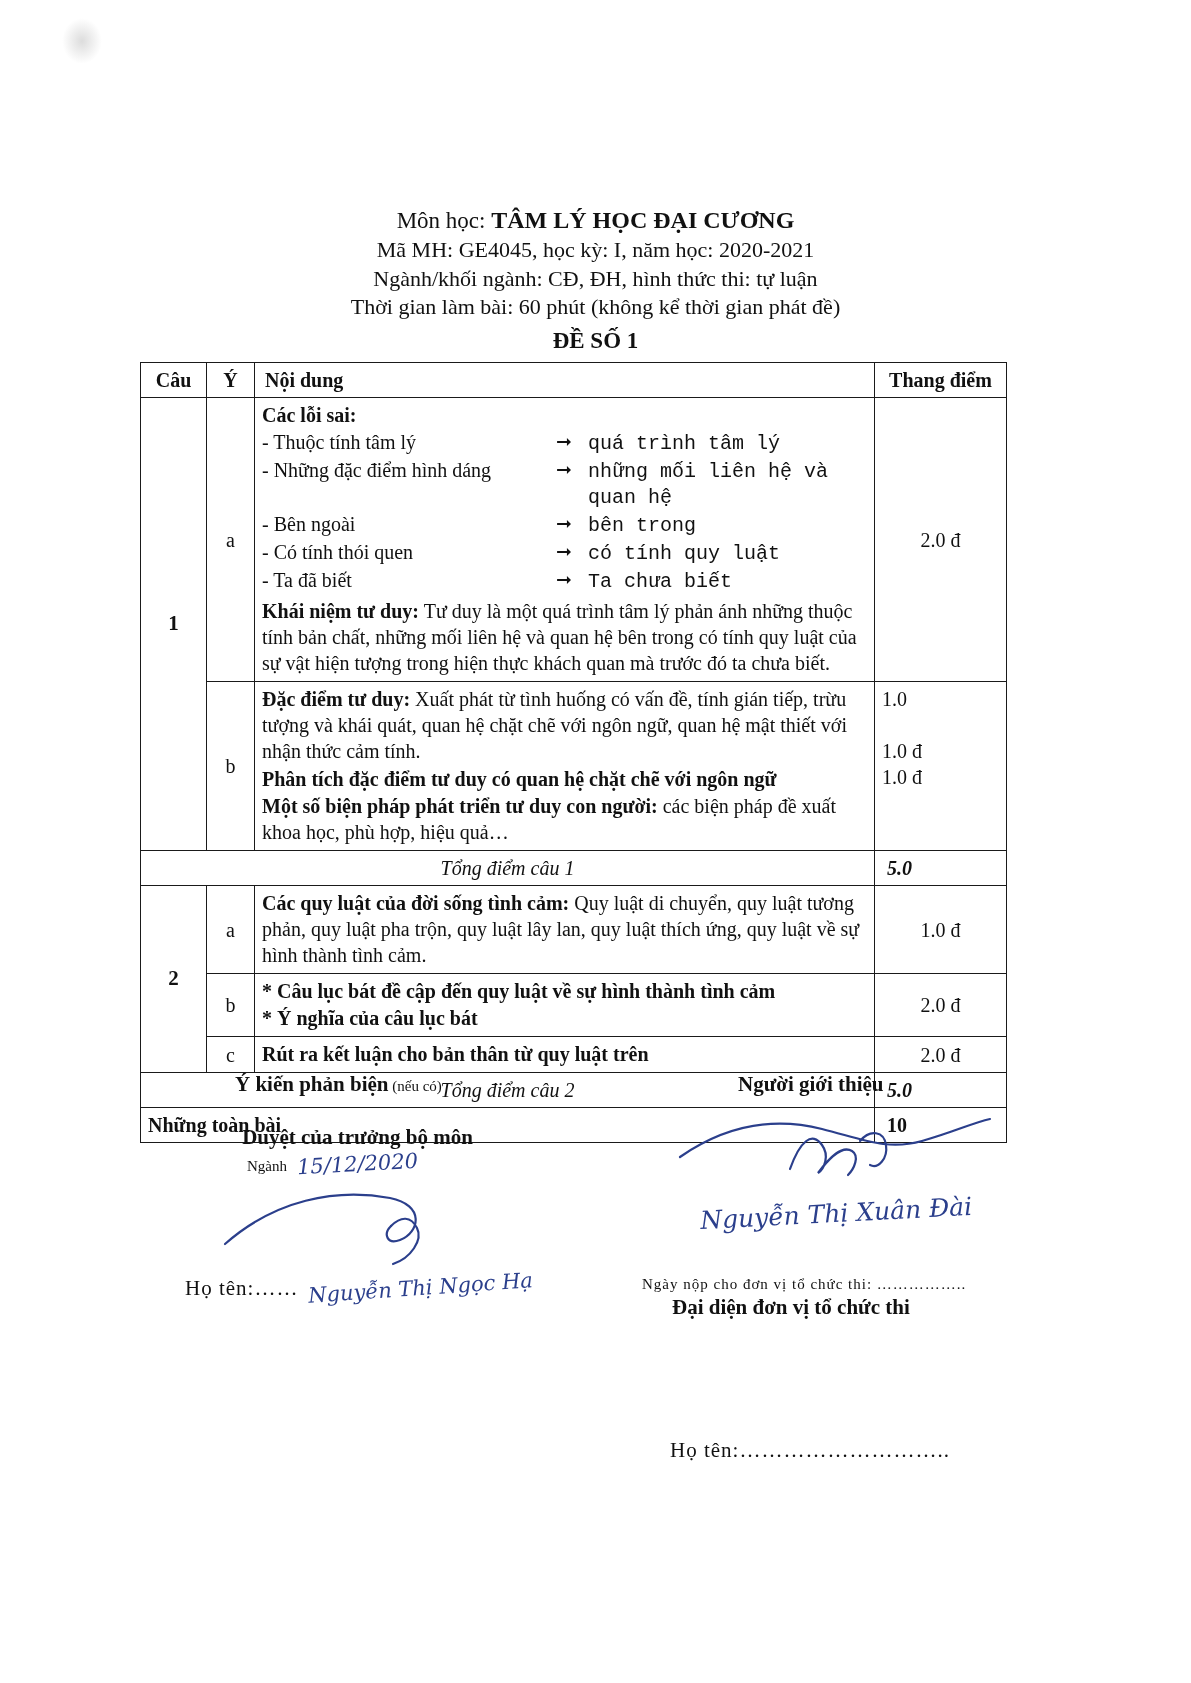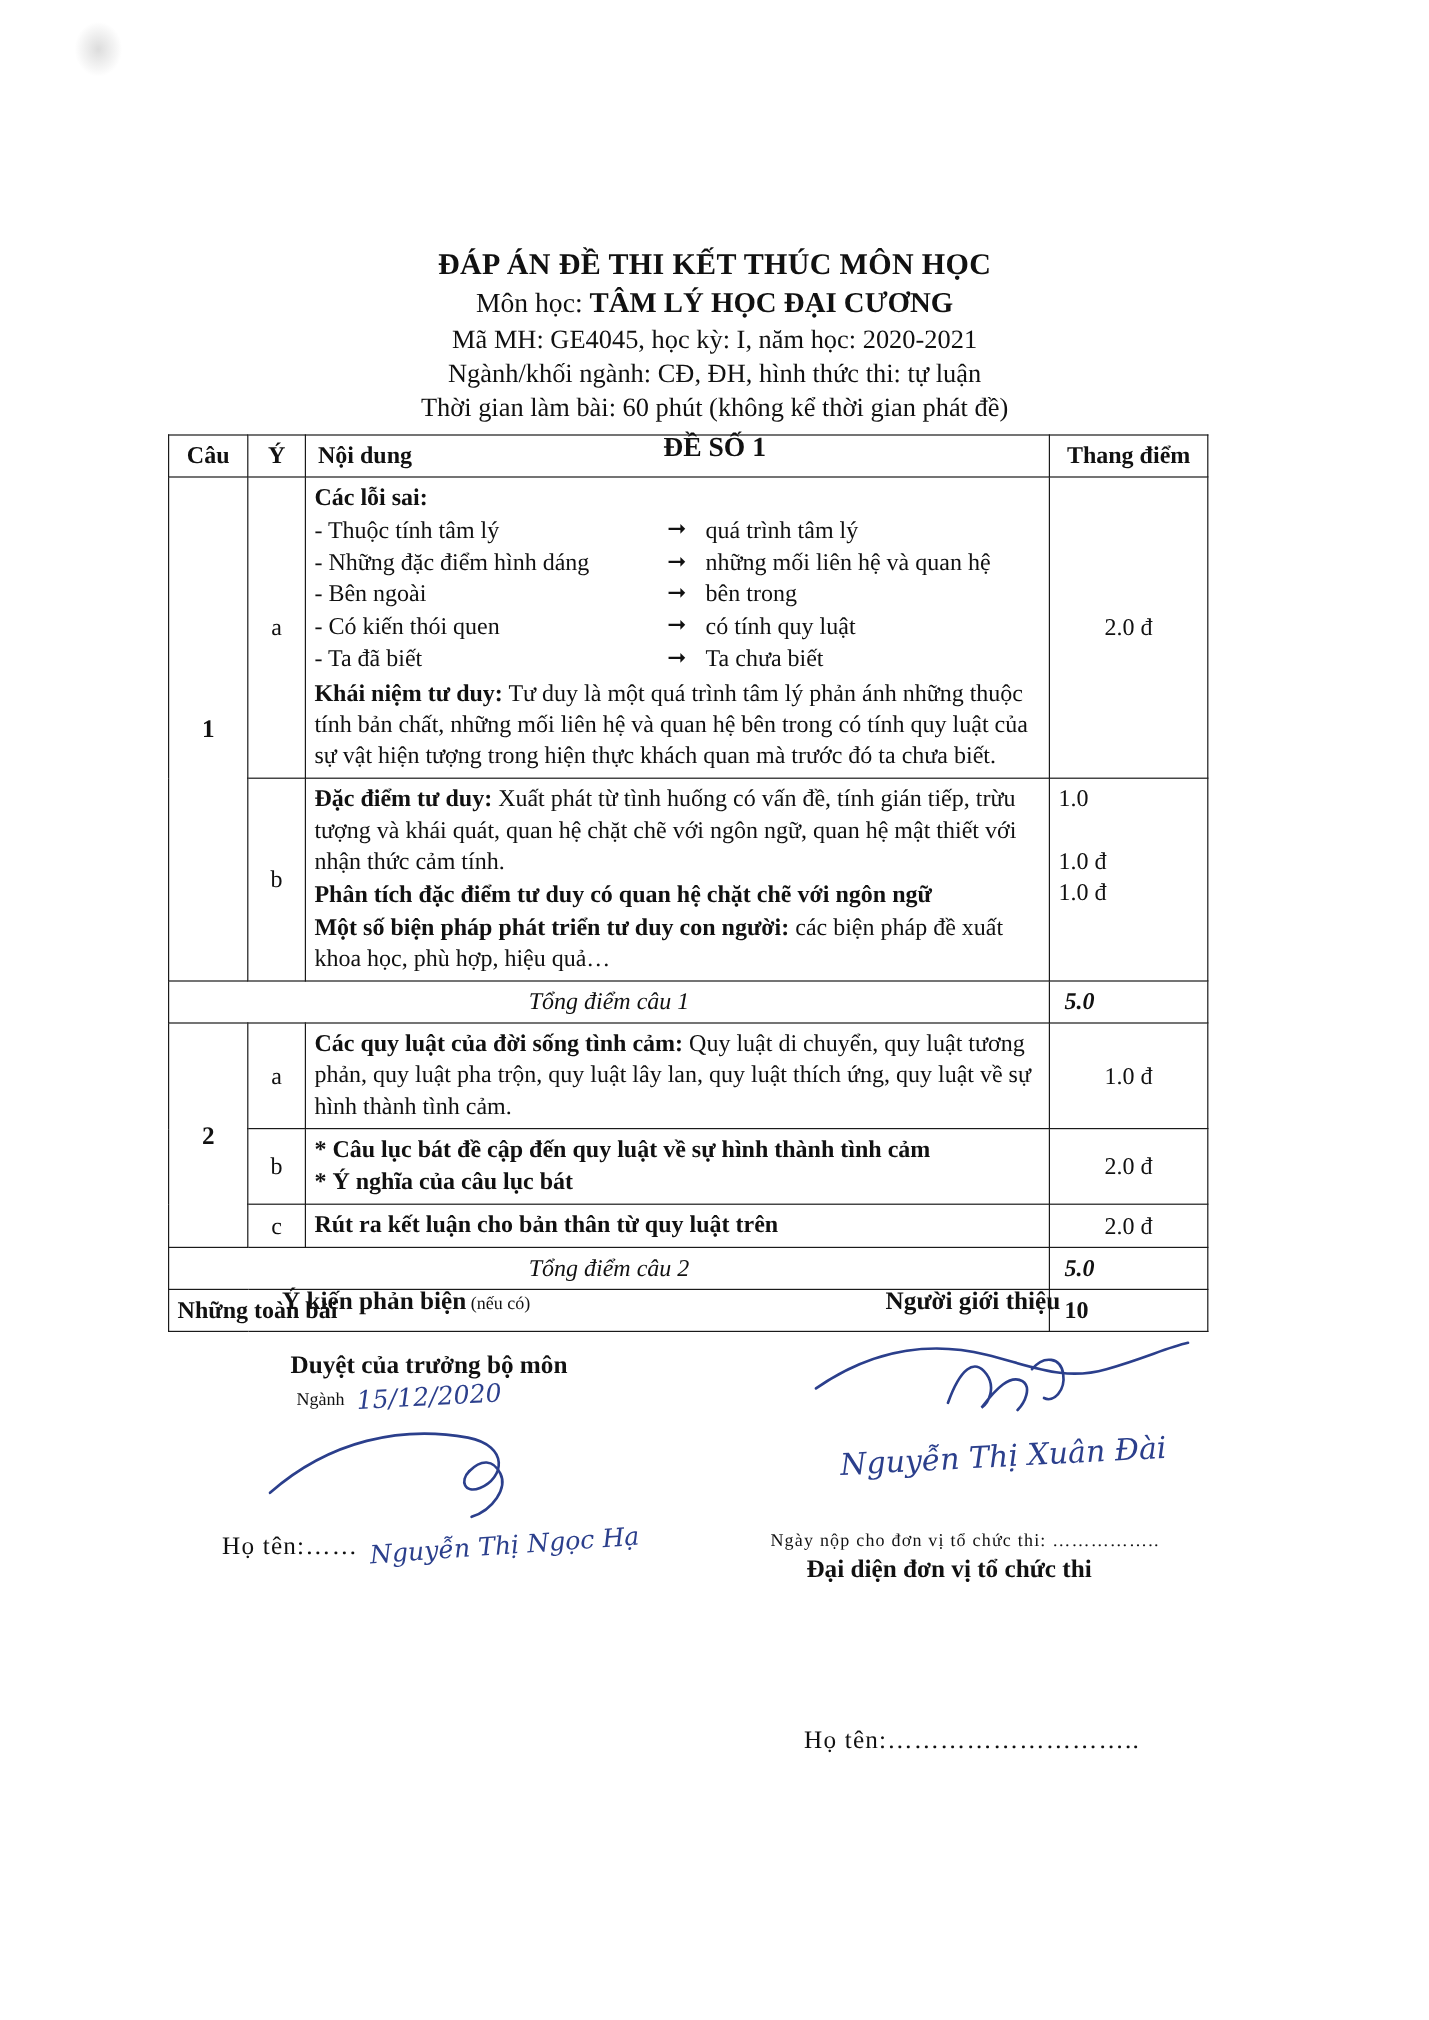--- a/index.html
+++ b/index.html
@@ -97,21 +97,21 @@
     flex: 0 0 278px;
   }
   .arrow-row .arr {
     width: 48px;
     flex: 0 0 48px;
     text-align: center;
     font-size: 19px;
     position: relative;
     top: -1px;
   }
-  .arrow-row .right-txt { flex: 1 1 auto; }
+  .arrow-row .right-txt { flex: 1 1 auto; font-family: Liberation Mono, monospace; }
 
   .total-row td {
     text-align: center;
     font-style: italic;
     font-size: 20.5px;
     padding-top: 3px;
     padding-bottom: 3px;
   }
   .total-row td.score {
     font-style: italic;
@@ -194,21 +194,20 @@
   }
 </style>
 </head>
 <body>
 
 <div class="page">
 
   <div class="smudge"></div>
 
   <div class="header">
-    <div class="ttl">ĐÁP ÁN ĐỀ THI KẾT THÚC MÔN HỌC</div>
     <div class="sub">
       <span>Môn học:</span>
       <b>TÂM LÝ HỌC ĐẠI CƯƠNG</b>
     </div>
     <div class="line">Mã MH: GE4045, học kỳ: I, năm học: 2020-2021</div>
     <div class="line">Ngành/khối ngành: CĐ, ĐH, hình thức thi: tự luận</div>
     <div class="line">Thời gian làm bài: 60 phút (không kể thời gian phát đề)</div>
     <div class="deso">ĐỀ SỐ 1</div>
   </div>
 
@@ -243,21 +242,21 @@
               <span class="left-txt">- Những đặc điểm hình dáng</span>
               <span class="arr">➞</span>
               <span class="right-txt">những mối liên hệ và quan hệ</span>
             </div>
             <div class="arrow-row">
               <span class="left-txt">- Bên ngoài</span>
               <span class="arr">➞</span>
               <span class="right-txt">bên trong</span>
             </div>
             <div class="arrow-row">
-              <span class="left-txt">- Có kiến thói quen</span>
+              <span class="left-txt">- Có tính thói quen</span>
               <span class="arr">➞</span>
               <span class="right-txt">có tính quy luật</span>
             </div>
             <div class="arrow-row">
               <span class="left-txt">- Ta đã biết</span>
               <span class="arr">➞</span>
               <span class="right-txt">Ta chưa biết</span>
             </div>
 
             <p style="margin-top:3px;">

